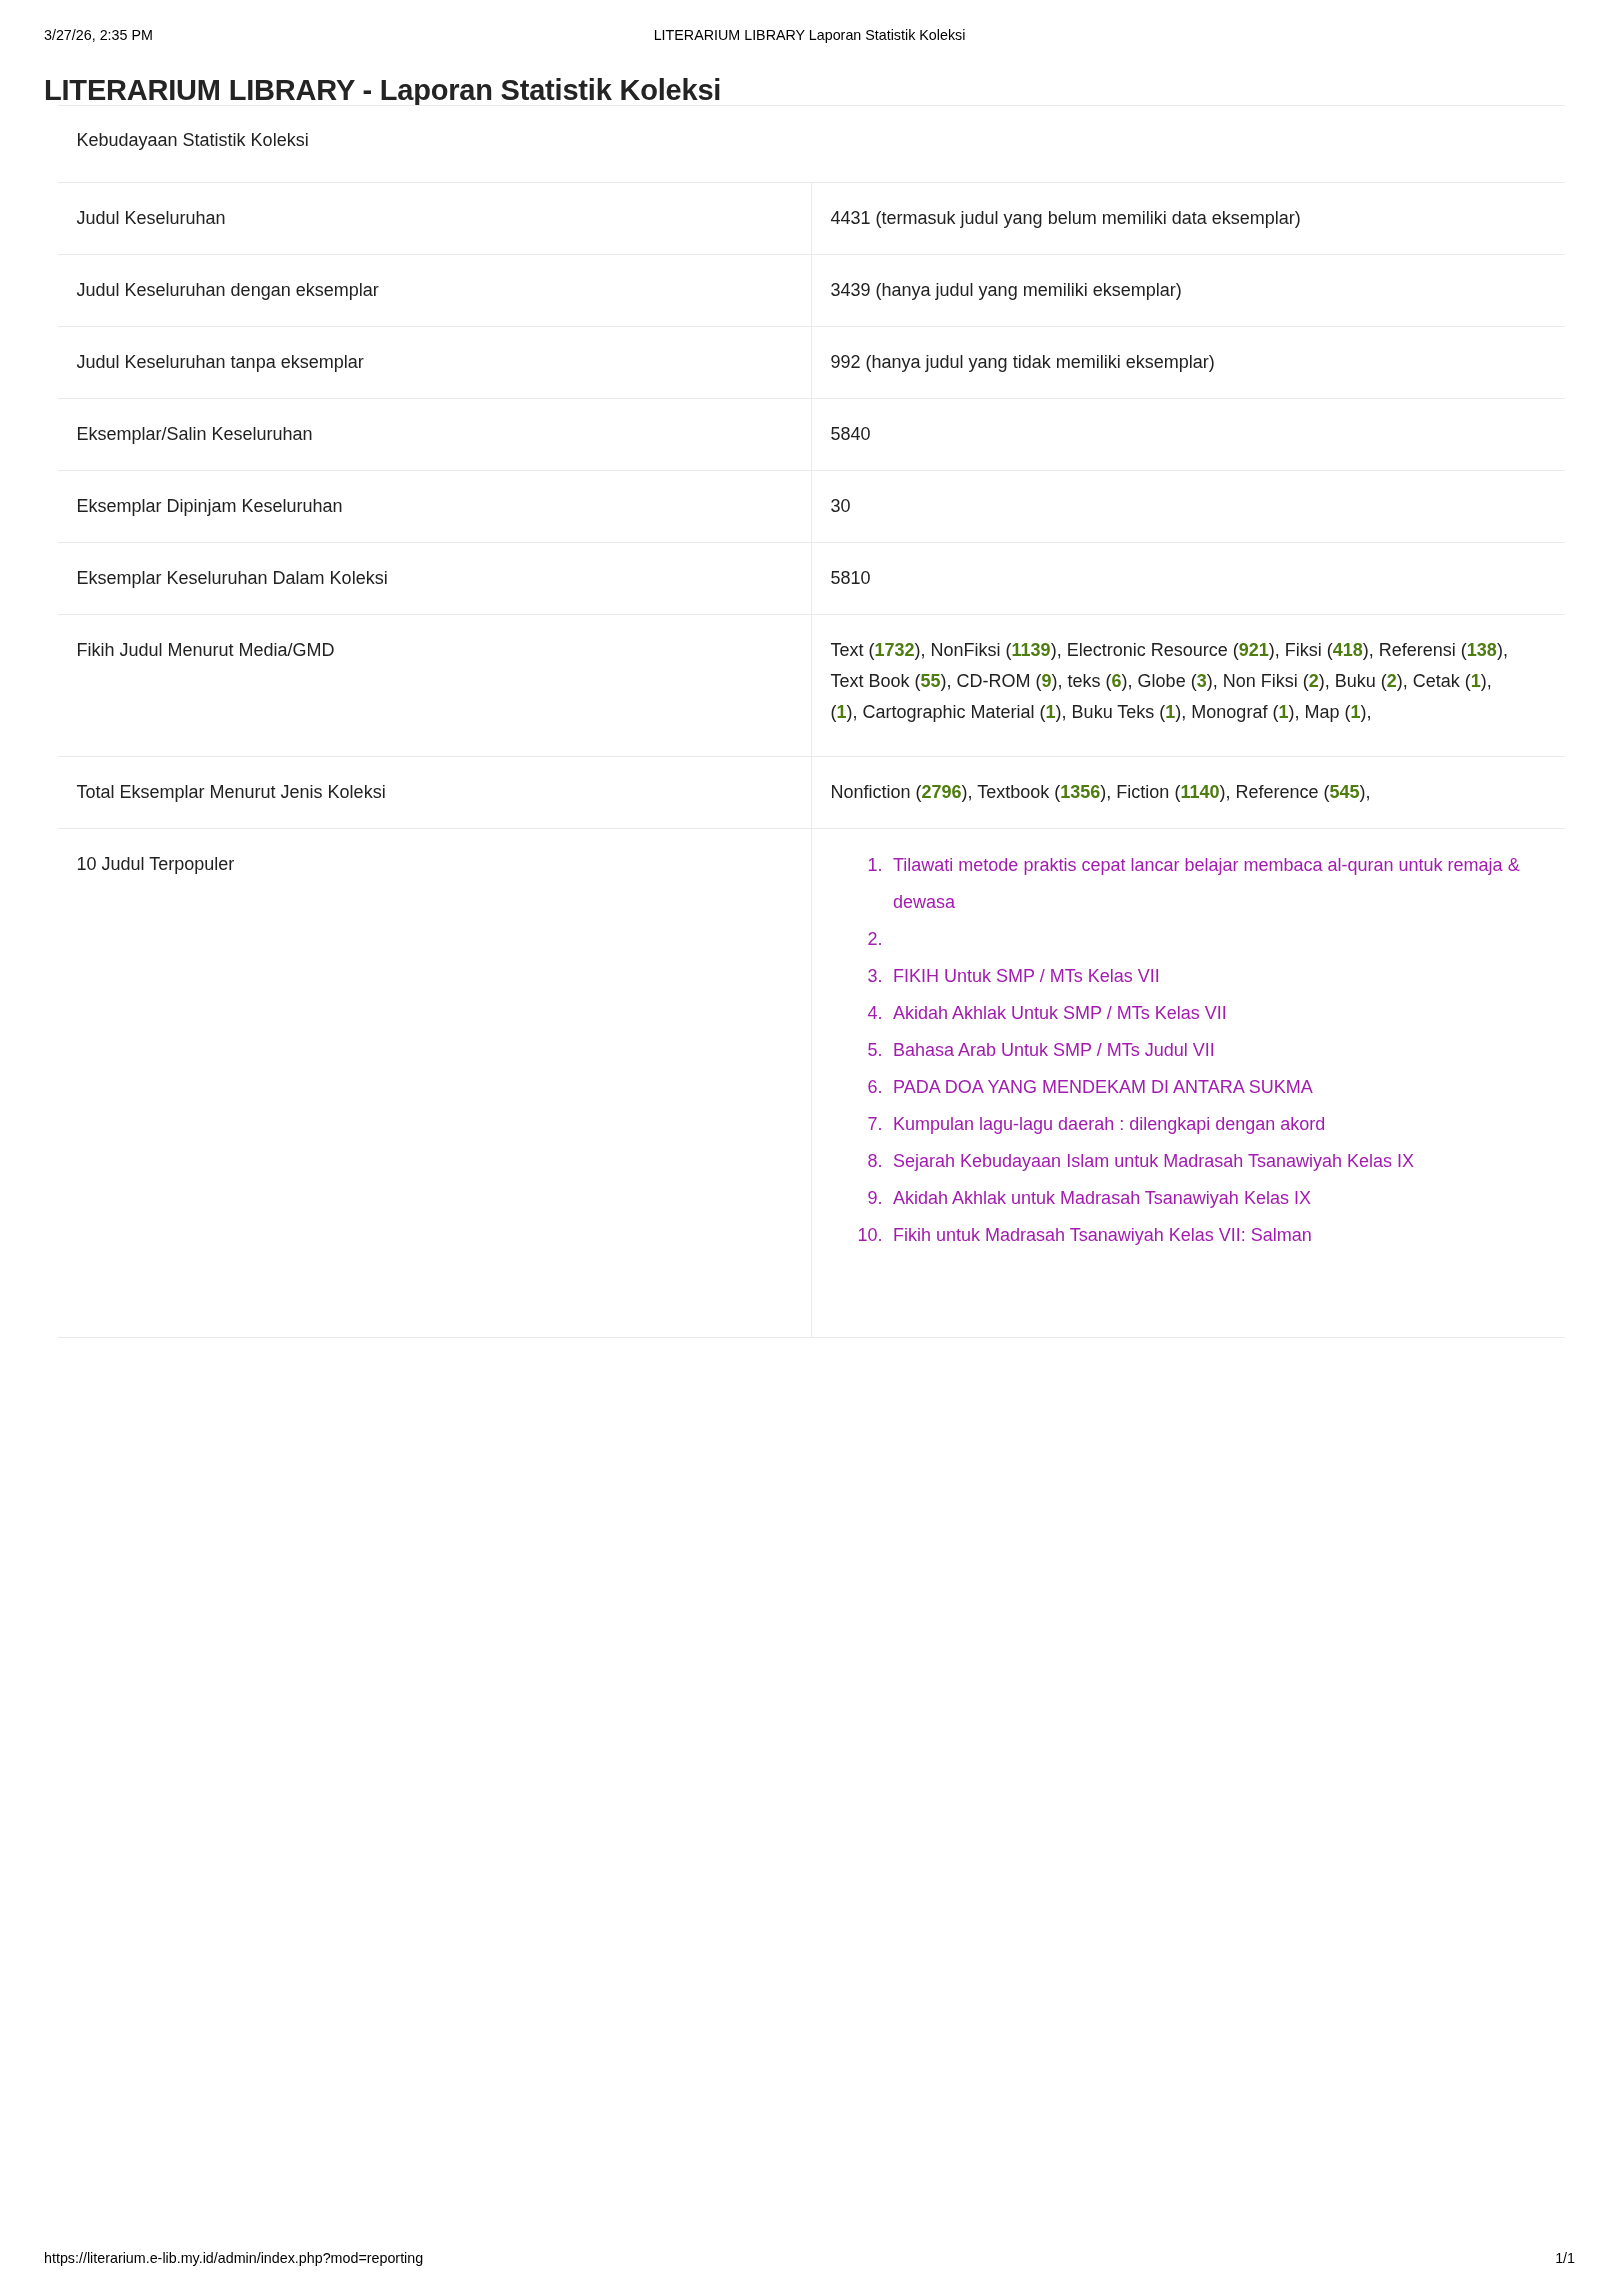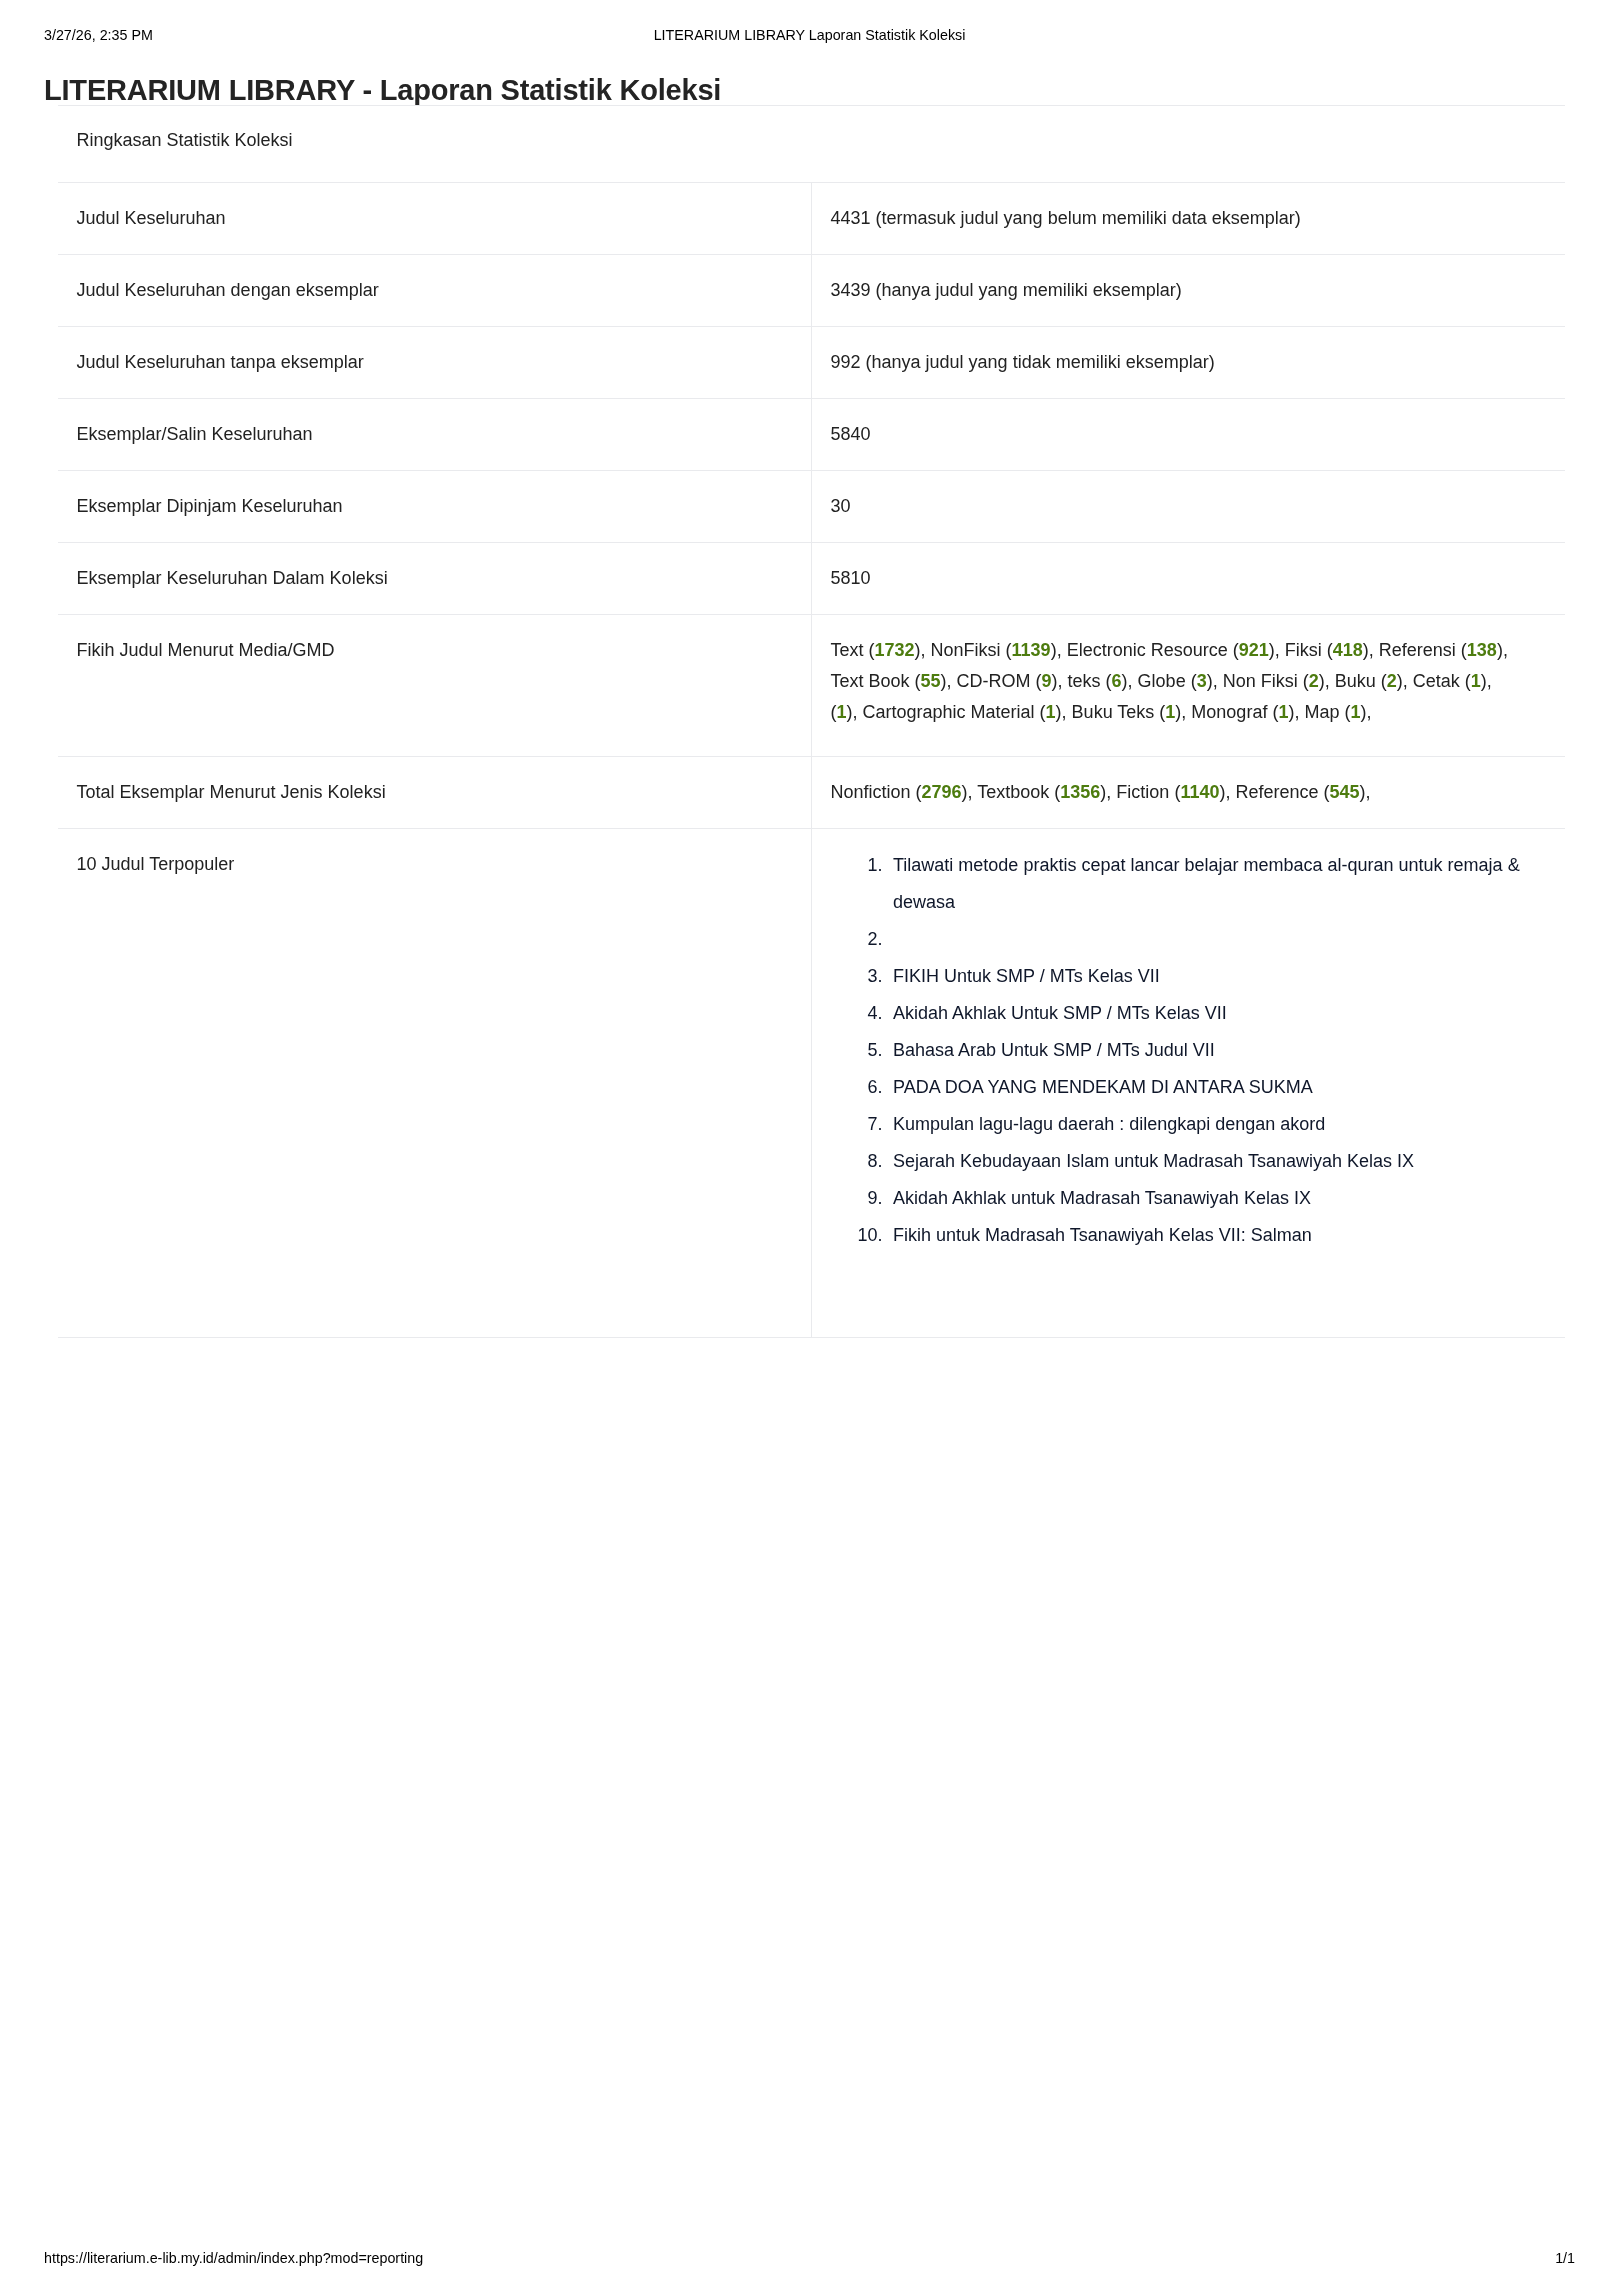--- a/index.html
+++ b/index.html
@@ -108,21 +108,21 @@
   ol.popular-list {
     margin: 0;
     padding: 0 0 0 57px;
     list-style-position: outside;
     list-style-type: decimal;
   }
   ol.popular-list li {
     line-height: 37px;
     padding-left: 5.5px;
     font-size: 18px;
-    color: #0f172a;
+    color: #a21caf;
   }
   ol.popular-list li.empty-item { min-height: 37px; }
 
   
   .print-footer {
     position: absolute;
     bottom: 24px;
     left: 0;
     width: 1619px;
     height: 18.5px;
@@ -149,21 +149,21 @@
 <div class="print-header">
   <span class="ph-date">3/27/26, 2:35 PM</span>
   <span class="ph-title">LITERARIUM LIBRARY Laporan Statistik Koleksi</span>
 </div>
 
 <h1 class="page-title">LITERARIUM LIBRARY - Laporan Statistik Koleksi</h1>
 
 <table class="stats-table">
   <tbody>
     <tr class="summary-row">
-      <td colspan="2">Ringkasan Statistik Koleksi</td>
+      <td colspan="2">Kebudayaan Statistik Koleksi</td>
     </tr>
 
     <tr>
       <td class="label-cell">Judul Keseluruhan</td>
       <td class="value-cell">4431 (termasuk judul yang belum memiliki data eksemplar)</td>
     </tr>
     <tr>
       <td class="label-cell">Judul Keseluruhan dengan eksemplar</td>
       <td class="value-cell">3439 (hanya judul yang memiliki eksemplar)</td>
     </tr>

